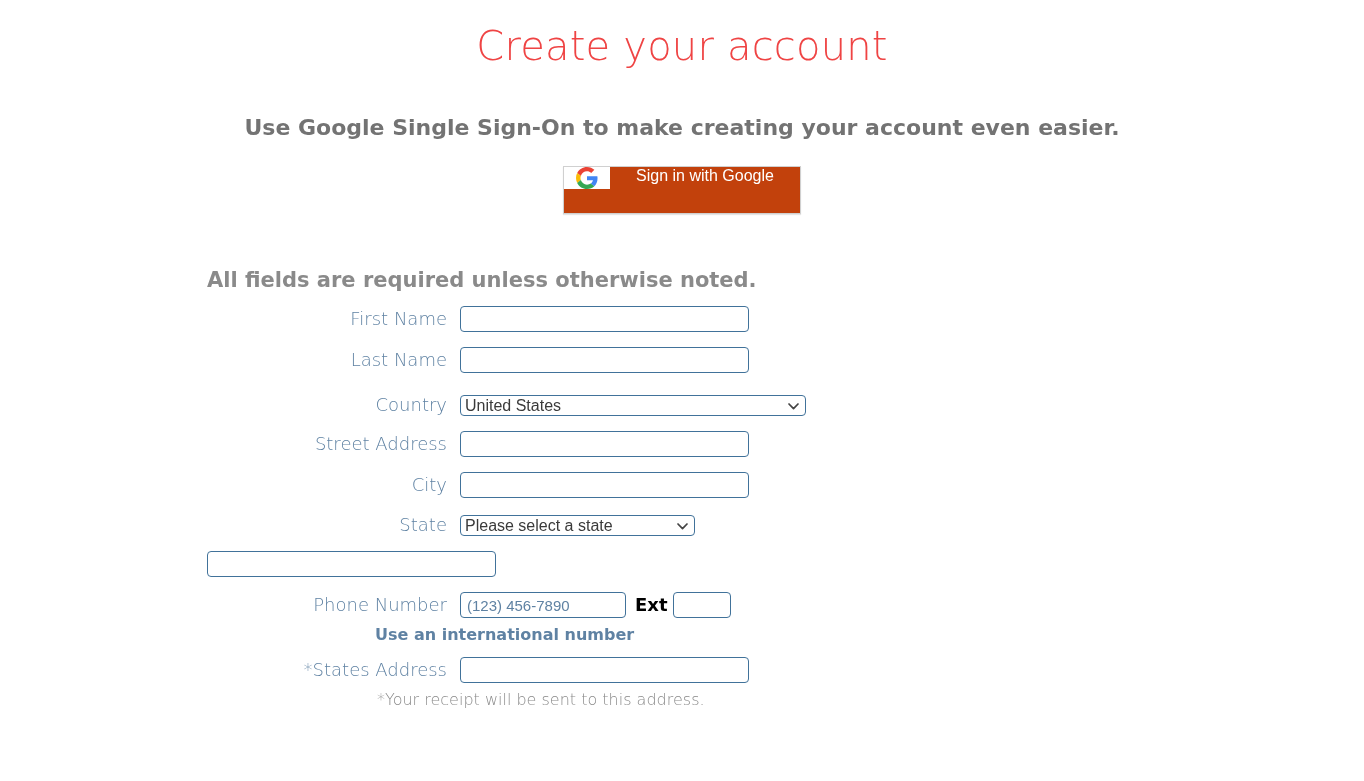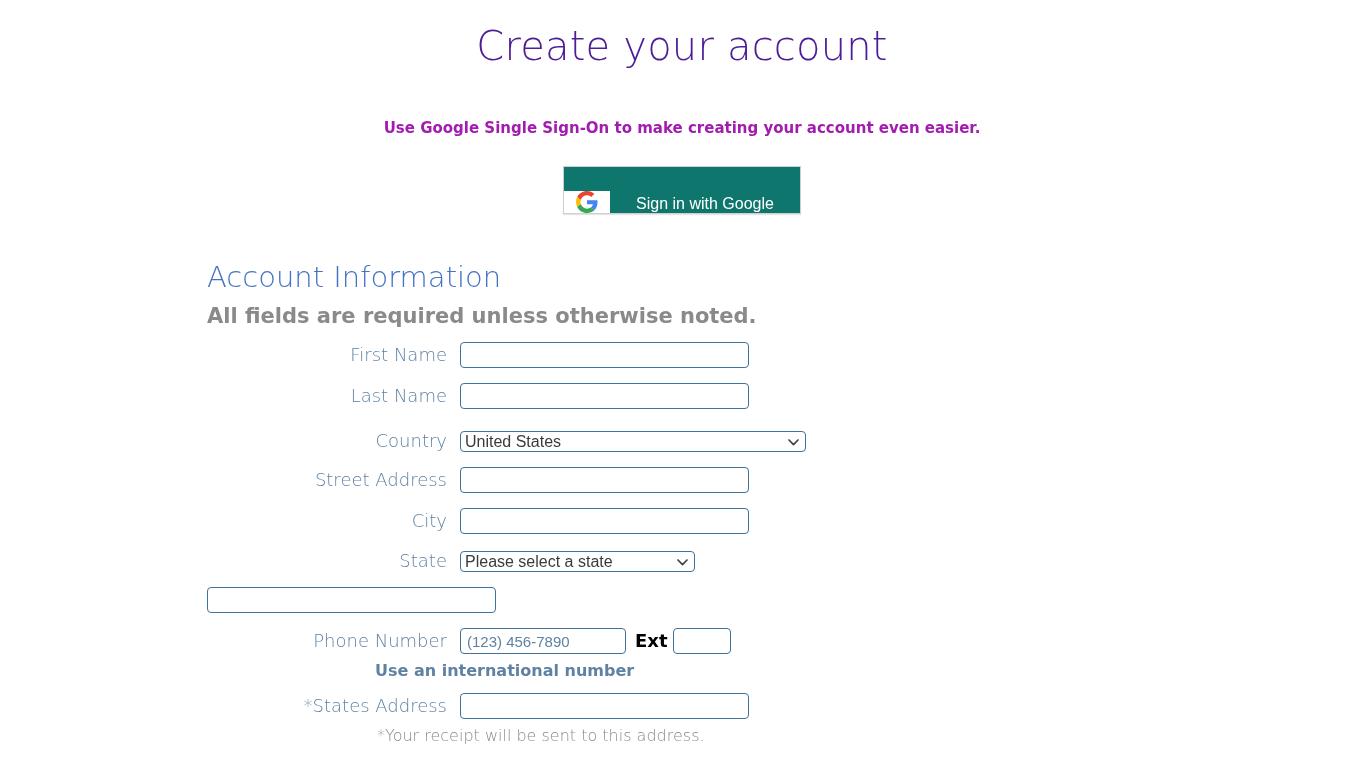--- a/index.html
+++ b/index.html
@@ -19,45 +19,45 @@
 
   
   .page-title {
     margin: 0;
     padding-top: 20px;
     text-align: center;
     font-family: "DejaVu Sans", sans-serif;
     font-size: 40px;
     font-weight: 300;
     line-height: 52px;
-    color: #4c1d95;
+    color: #ef4444;
     letter-spacing: 0.2px;
   }
 
   
   .sso-subtitle {
     margin: 0;
     padding-top: 45px;
     text-align: center;
     font-family: "DejaVu Sans", sans-serif;
-    font-size: 15px;
+    font-size: 22px;
     font-weight: bold;
     line-height: 22px;
-    color: #a21caf;
+    color: #737373;
   }
   .sso-button-wrap {
     display: flex;
     justify-content: center;
     padding-top: 27px;
   }
   .google-btn {
     display: flex;
-    align-items: flex-end;
+    align-items: flex-start;
     height: 48px;
-    background: #0f766e;
+    background: #c2410c;
     border: 1px solid #d0d0d0;
     padding: 0;
     cursor: pointer;
     box-shadow: 0 1px 1px rgba(0,0,0,0.10);
   }
   .google-btn-icon {
     width: 46px;
     background: #ffffff;
     display: flex;
     align-items: center;
@@ -241,21 +241,20 @@
           <path fill="#FBBC05" d="M10.53 28.59c-.48-1.45-.76-2.99-.76-4.59s.27-3.14.76-4.59l-7.98-6.19C.92 16.46 0 20.12 0 24s.92 7.54 2.56 10.78l7.97-6.19z"></path>
           <path fill="#34A853" d="M24 48c6.48 0 11.93-2.13 15.89-5.81l-7.73-6c-2.15 1.45-4.92 2.3-8.16 2.3-6.26 0-11.57-4.22-13.47-9.91l-7.98 6.19C6.51 42.62 14.62 48 24 48z"></path>
         </svg>
       </span>
       <span class="google-btn-label">Sign in with Google</span>
     </button>
   </div>
 </div>
 
 <div class="section">
-  <h2 class="section-title">Account Information</h2>
   <p class="section-note">All fields are required unless otherwise noted.</p>
 
   <div class="form">
 
     <div class="frow">
       <div class="flabel">
         <span>First Name</span>
       </div>
       <div class="fcontrol">
         <input class="tinput" type="text" placeholder="" style="">

